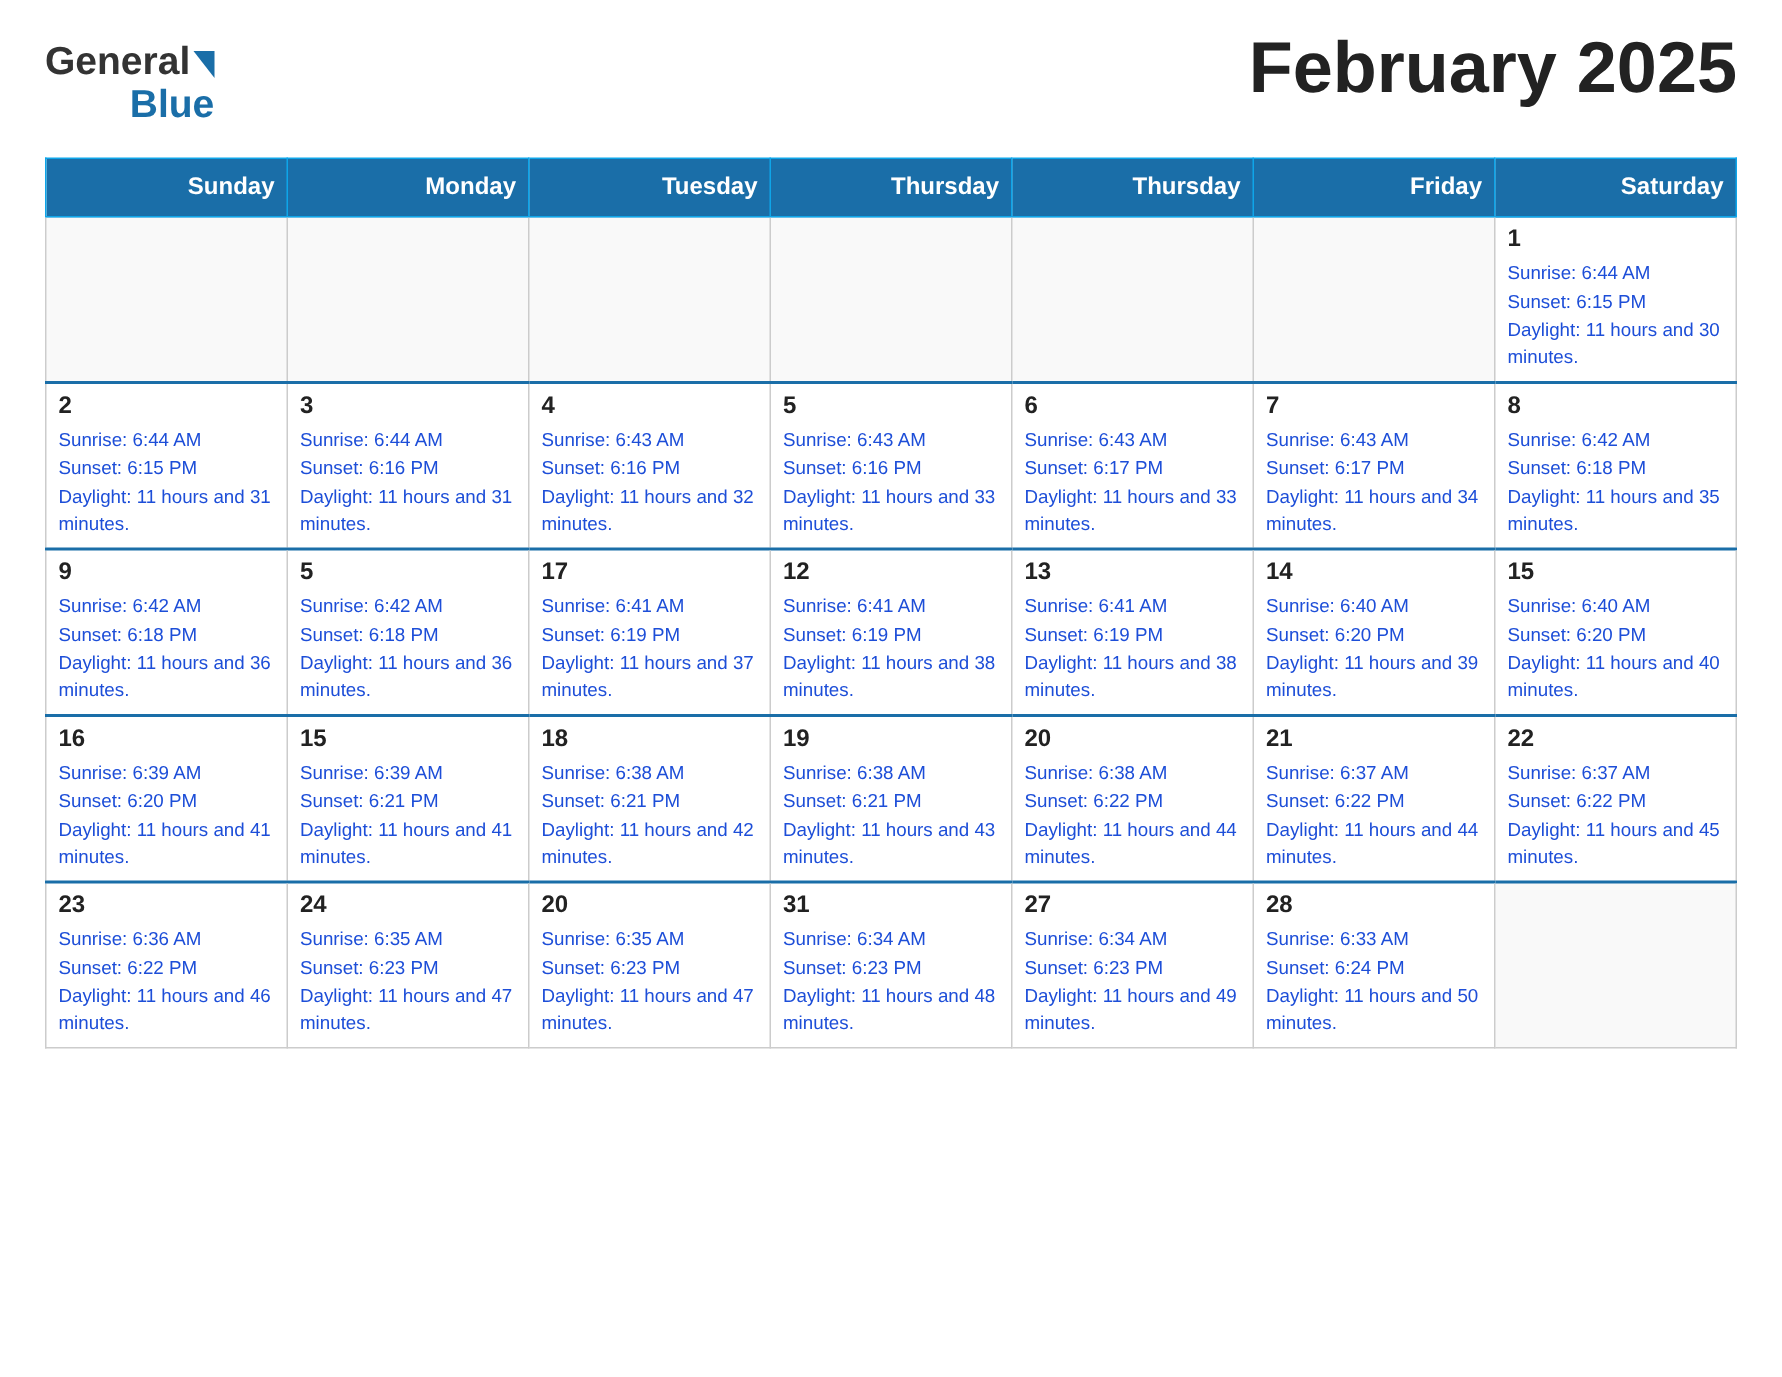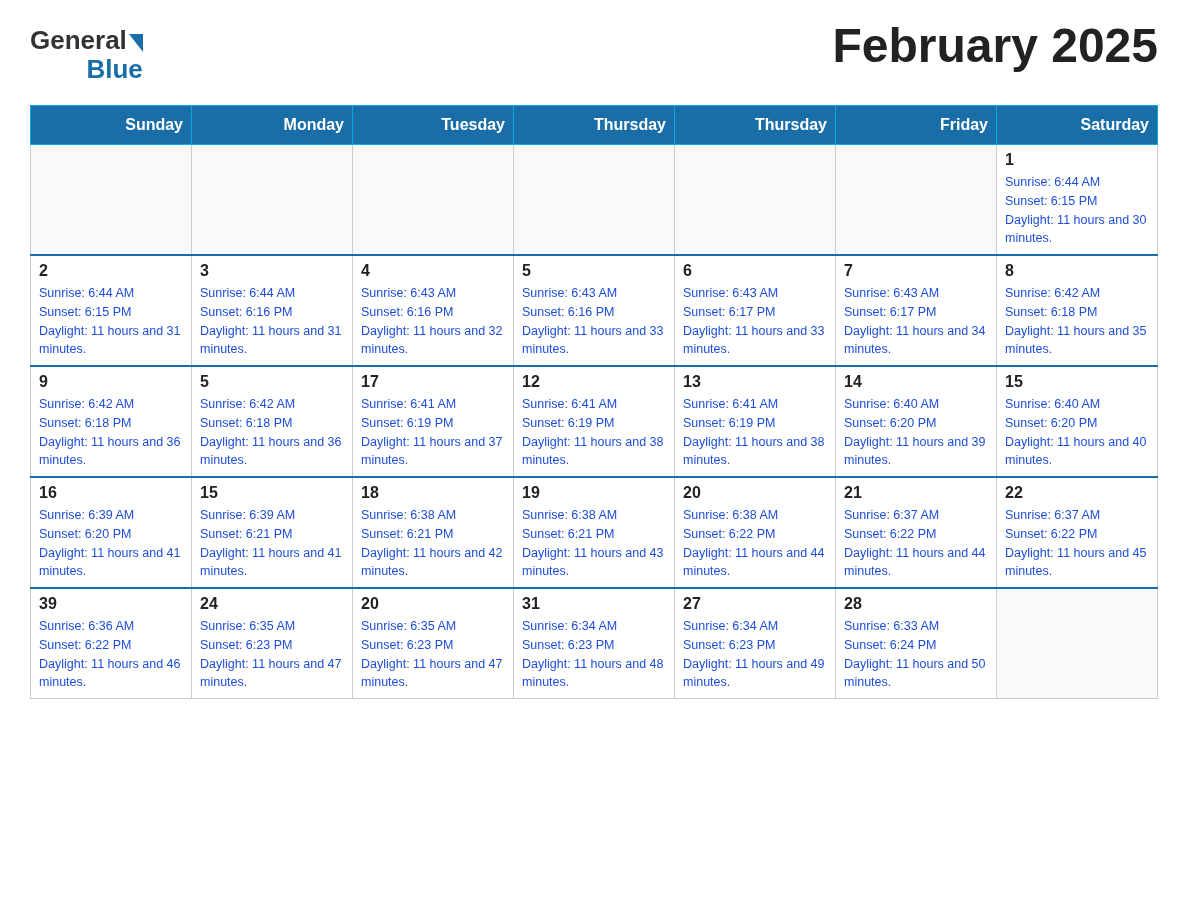--- a/index.html
+++ b/index.html
@@ -225,21 +225,21 @@
           <div class="day-number">21</div>
           <div class="day-info">Sunrise: 6:37 AM<br>Sunset: 6:22 PM<br>Daylight: 11 hours and 44 minutes.</div>
         </td>
         <td>
           <div class="day-number">22</div>
           <div class="day-info">Sunrise: 6:37 AM<br>Sunset: 6:22 PM<br>Daylight: 11 hours and 45 minutes.</div>
         </td>
       </tr>
       <tr class="row-divider">
         <td>
-          <div class="day-number">39</div>
+          <div class="day-number">23</div>
           <div class="day-info">Sunrise: 6:36 AM<br>Sunset: 6:22 PM<br>Daylight: 11 hours and 46 minutes.</div>
         </td>
         <td>
           <div class="day-number">24</div>
           <div class="day-info">Sunrise: 6:35 AM<br>Sunset: 6:23 PM<br>Daylight: 11 hours and 47 minutes.</div>
         </td>
         <td>
           <div class="day-number">20</div>
           <div class="day-info">Sunrise: 6:35 AM<br>Sunset: 6:23 PM<br>Daylight: 11 hours and 47 minutes.</div>
         </td>

